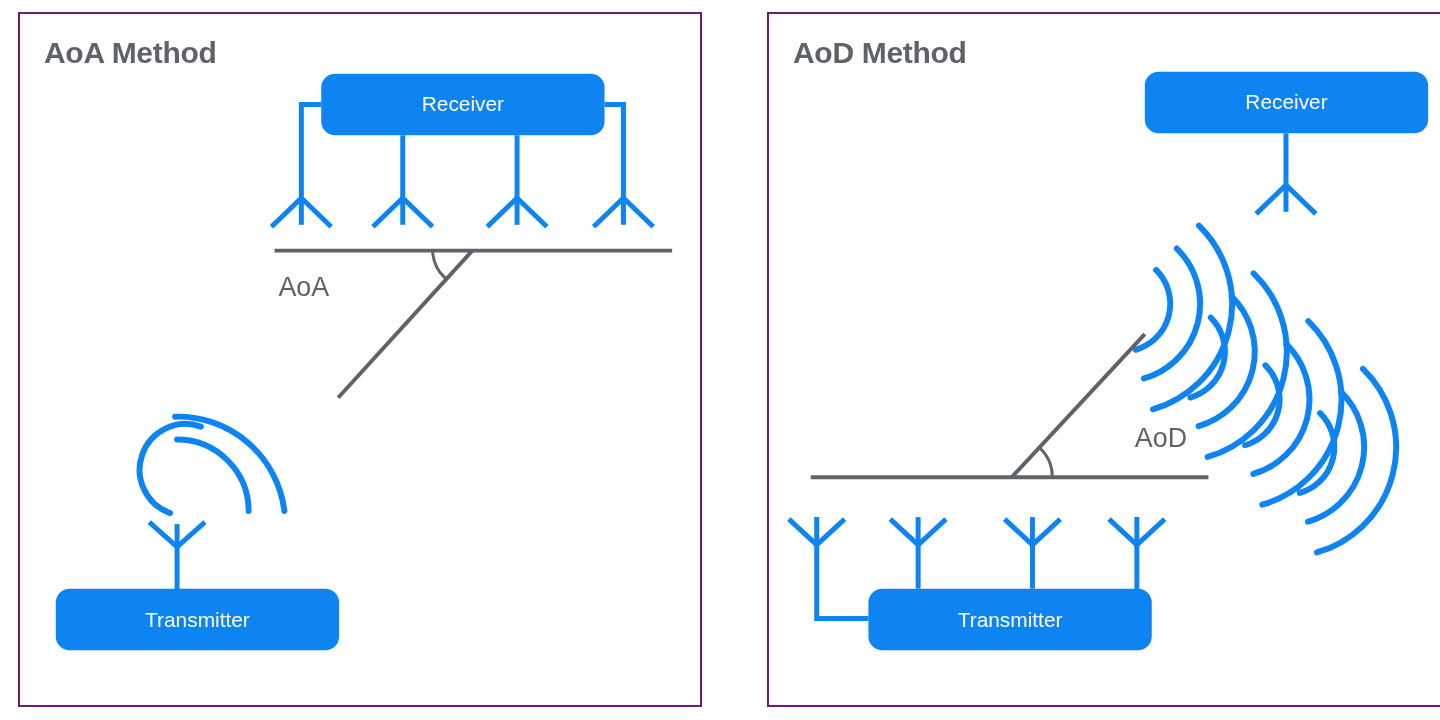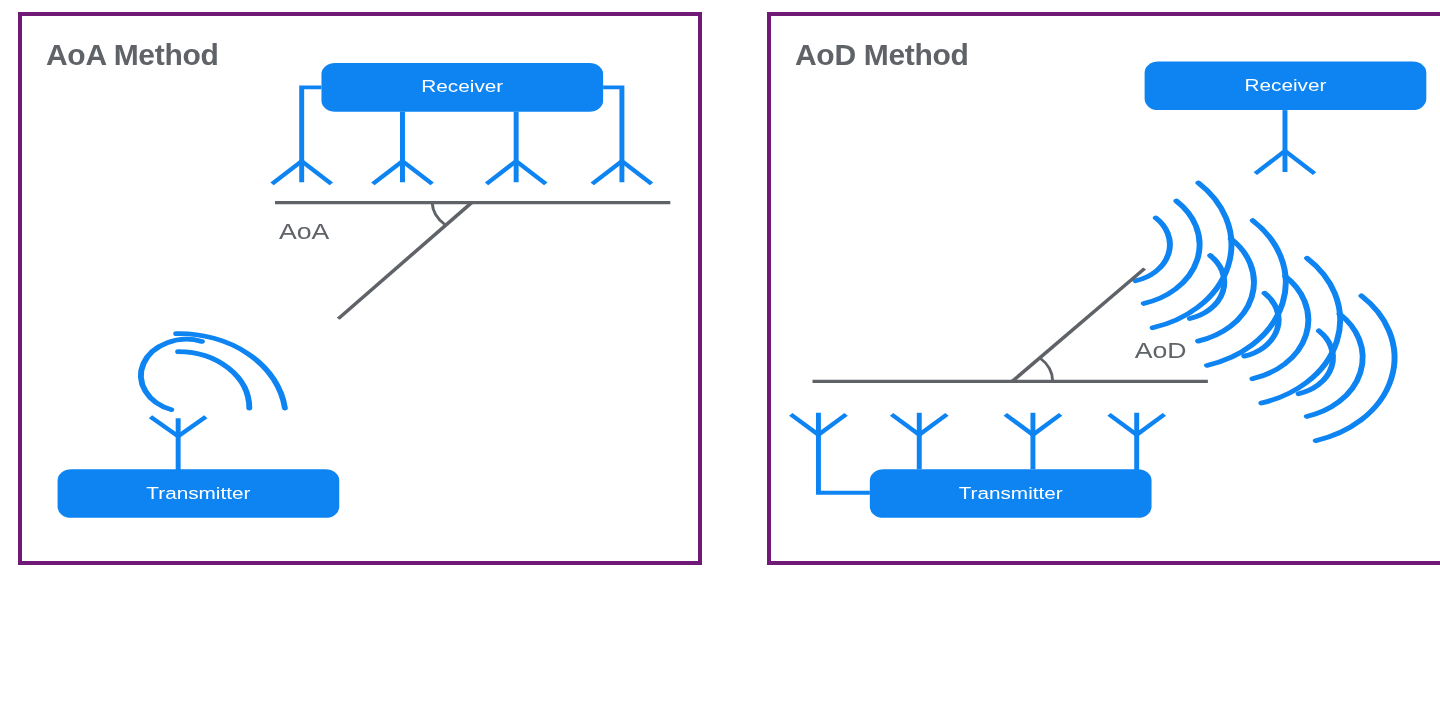--- a/index.html
+++ b/index.html
@@ -15,22 +15,22 @@
   }
   .canvas {
     position: relative;
     width: 1440px;
     height: 720px;
     background: #ffffff;
   }
   .panel {
     position: absolute;
     top: 12px;
-    height: 553px;
-    border: 4px solid #701a75;
+    height: 695px;
+    border: 2px solid #701a75;
     box-sizing: border-box;
     background: #ffffff;
   }
   #panel-aoa { left: 18px;  width: 684px; }
   #panel-aod { left: 767px; width: 690px; padding-left: 20px; }
 
   .panel-title {
     position: absolute;
     top: 22px;
     left: 24px;

